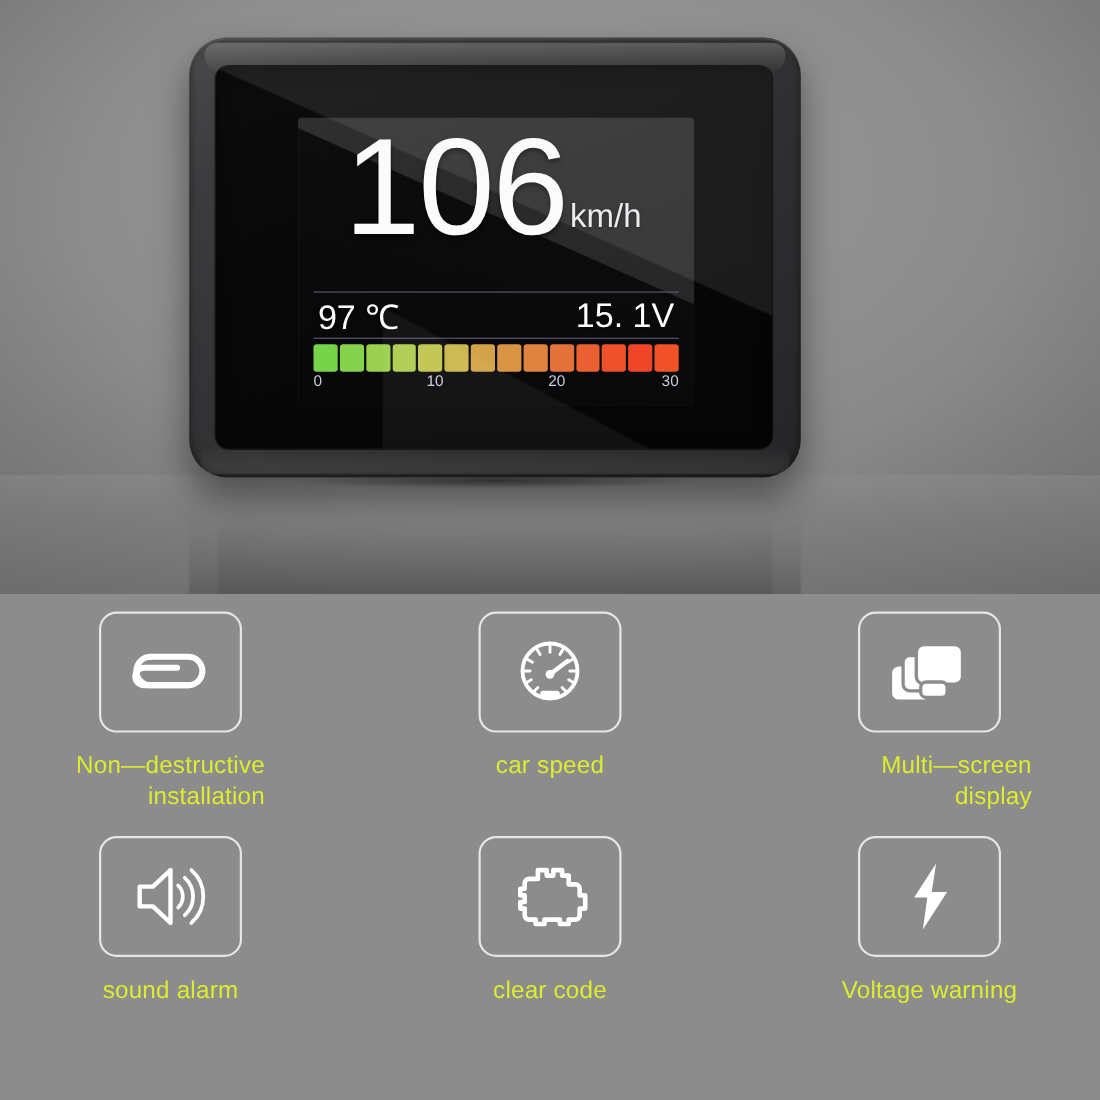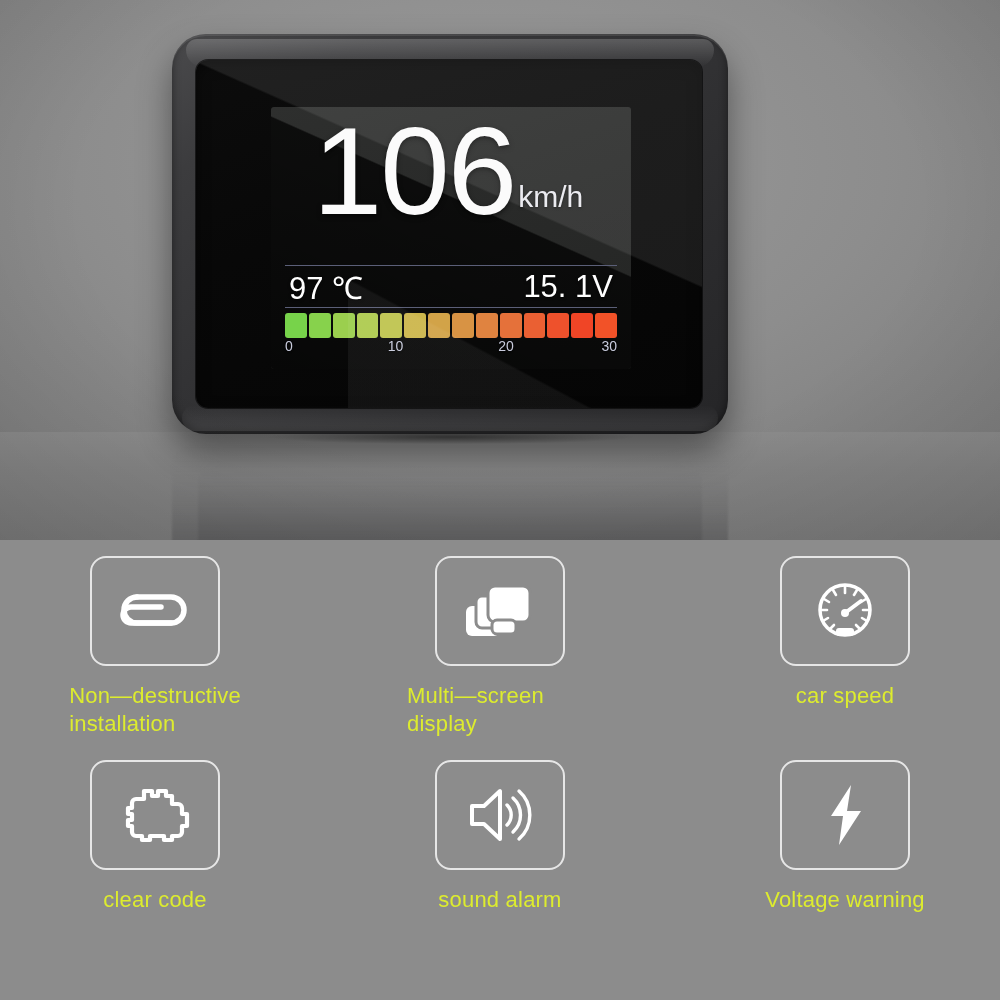--- a/index.html
+++ b/index.html
@@ -208,21 +208,21 @@
     width:130px; height:110px;
     border:2.5px solid #e6e6e6;
     border-radius:16px;
     display:flex; align-items:center; justify-content:center;
   }
   .flabel {
     margin-top:16px;
     color:#ddec2e;
     font-size:22px;
     line-height:1.28;
-    text-align:left;
+    text-align:right;
     letter-spacing:.2px;
   }
   #row2 { margin-top:22px; }
   .ic { display:block; }
 </style>
 </head>
 <body>
 
 <div id="hero">
   <div id="floor"></div>
@@ -294,33 +294,20 @@
       <path d="M22 14 h34 a13 13 0 0 1 0 26 h-40 a8 8 0 0 1 0 -16 h30" fill="none" stroke="#ffffff" stroke-width="5.5" stroke-linecap="round"></path>
       <path d="M22 14 a13 13 0 0 0 0 26 h34" fill="none" stroke="#ffffff" stroke-width="5.5" stroke-linecap="round"></path>
     </svg>
           </span>
         </div>
         <div class="flabel">Non—destructive<br>installation</div>
       </div>
       <div class="fcell">
         <div class="tile">
           <span>
-            <svg class="ic" width="76" height="62" viewBox="0 0 76 62">
-      <rect x="4" y="26" width="34" height="30" rx="6" fill="#ffffff"></rect>
-      <rect x="14" y="16" width="36" height="32" rx="6" fill="#ffffff" stroke="#8c8c8c" stroke-width="3"></rect>
-      <rect x="26" y="6" width="42" height="36" rx="7" fill="#ffffff" stroke="#8c8c8c" stroke-width="3"></rect>
-      <rect x="30" y="40" width="24" height="14" rx="5" fill="#ffffff" stroke="#8c8c8c" stroke-width="3"></rect>
-    </svg>
-          </span>
-        </div>
-        <div class="flabel">Multi—screen display</div>
-      </div>
-      <div class="fcell">
-        <div class="tile">
-          <span>
             <svg class="ic" width="66" height="62" viewBox="0 0 66 62">
       <circle cx="33" cy="30" r="25" fill="none" stroke="#ffffff" stroke-width="3.5"></circle>
       <g stroke="#ffffff" stroke-width="2.6" stroke-linecap="round">
         <line x1="33" y1="7" x2="33" y2="13"></line>
         <line x1="21" y1="10" x2="24" y2="15"></line>
         <line x1="45" y1="10" x2="42" y2="15"></line>
         <line x1="12" y1="19" x2="17" y2="22"></line>
         <line x1="54" y1="19" x2="49" y2="22"></line>
         <line x1="9" y1="30" x2="15" y2="30"></line>
         <line x1="57" y1="30" x2="51" y2="30"></line>
@@ -330,51 +317,64 @@
         <line x1="48" y1="49" x2="44" y2="45"></line>
       </g>
       <path d="M33 33 L49 21" stroke="#ffffff" stroke-width="4" stroke-linecap="round"></path>
       <circle cx="33" cy="33" r="4" fill="#ffffff"></circle>
       <rect x="24" y="48" width="18" height="8" rx="3" fill="#ffffff"></rect>
     </svg>
           </span>
         </div>
         <div class="flabel">car speed</div>
       </div>
+      <div class="fcell">
+        <div class="tile">
+          <span>
+            <svg class="ic" width="76" height="62" viewBox="0 0 76 62">
+      <rect x="4" y="26" width="34" height="30" rx="6" fill="#ffffff"></rect>
+      <rect x="14" y="16" width="36" height="32" rx="6" fill="#ffffff" stroke="#8c8c8c" stroke-width="3"></rect>
+      <rect x="26" y="6" width="42" height="36" rx="7" fill="#ffffff" stroke="#8c8c8c" stroke-width="3"></rect>
+      <rect x="30" y="40" width="24" height="14" rx="5" fill="#ffffff" stroke="#8c8c8c" stroke-width="3"></rect>
+    </svg>
+          </span>
+        </div>
+        <div class="flabel">Multi—screen display</div>
+      </div>
     </div>
   <div class="frow" id="row2">
+      <div class="fcell">
+        <div class="tile">
+          <span>
+            <svg class="ic" width="68" height="60" viewBox="0 0 68 60">
+      <path d="M6 21 h12 L34 6 v48 L18 39 H6 z" fill="none" stroke="#ffffff" stroke-width="4" stroke-linejoin="round"></path>
+      <path d="M41 20 a14 14 0 0 1 0 20" fill="none" stroke="#ffffff" stroke-width="3.4" stroke-linecap="round"></path>
+      <path d="M47 13 a23 23 0 0 1 0 34" fill="none" stroke="#ffffff" stroke-width="3.4" stroke-linecap="round"></path>
+      <path d="M53 6 a32 32 0 0 1 0 48" fill="none" stroke="#ffffff" stroke-width="3.4" stroke-linecap="round"></path>
+    </svg>
+          </span>
+        </div>
+        <div class="flabel">sound alarm</div>
+      </div>
       <div class="fcell">
         <div class="tile">
           <span>
             <svg class="ic" width="74" height="60" viewBox="0 0 74 60">
       <path d="M26 6 h8 v5 h6 V6 h8 v5 h6 v8
                h6 a4 4 0 0 1 4 4 v6 h5 v12 h-5 v6 a4 4 0 0 1 -4 4
                h-6 v4 h-8 v-4 h-14 v4 h-8 v-4 h-6 a4 4 0 0 1 -4 -4 v-6
                h-4 v-6 h4 v-6 h-4 v-6 h4 v-5 a4 4 0 0 1 4 -4 h8 z" fill="none" stroke="#ffffff" stroke-width="4.2" stroke-linejoin="round"></path>
     </svg>
           </span>
         </div>
         <div class="flabel">clear code</div>
       </div>
       <div class="fcell">
         <div class="tile">
           <span>
-            <svg class="ic" width="68" height="60" viewBox="0 0 68 60">
-      <path d="M6 21 h12 L34 6 v48 L18 39 H6 z" fill="none" stroke="#ffffff" stroke-width="4" stroke-linejoin="round"></path>
-      <path d="M41 20 a14 14 0 0 1 0 20" fill="none" stroke="#ffffff" stroke-width="3.4" stroke-linecap="round"></path>
-      <path d="M47 13 a23 23 0 0 1 0 34" fill="none" stroke="#ffffff" stroke-width="3.4" stroke-linecap="round"></path>
-      <path d="M53 6 a32 32 0 0 1 0 48" fill="none" stroke="#ffffff" stroke-width="3.4" stroke-linecap="round"></path>
-    </svg>
-          </span>
-        </div>
-        <div class="flabel">sound alarm</div>
-      </div>
-      <div class="fcell">
-        <div class="tile">
-          <span>
             <svg class="ic" width="48" height="66" viewBox="0 0 48 66">
       <path d="M30 3 L10 34 h12 L18 63 L40 29 H26 z" fill="#ffffff"></path>
     </svg>
           </span>
         </div>
         <div class="flabel">Voltage warning</div>
       </div>
     </div>
 </div>
 

